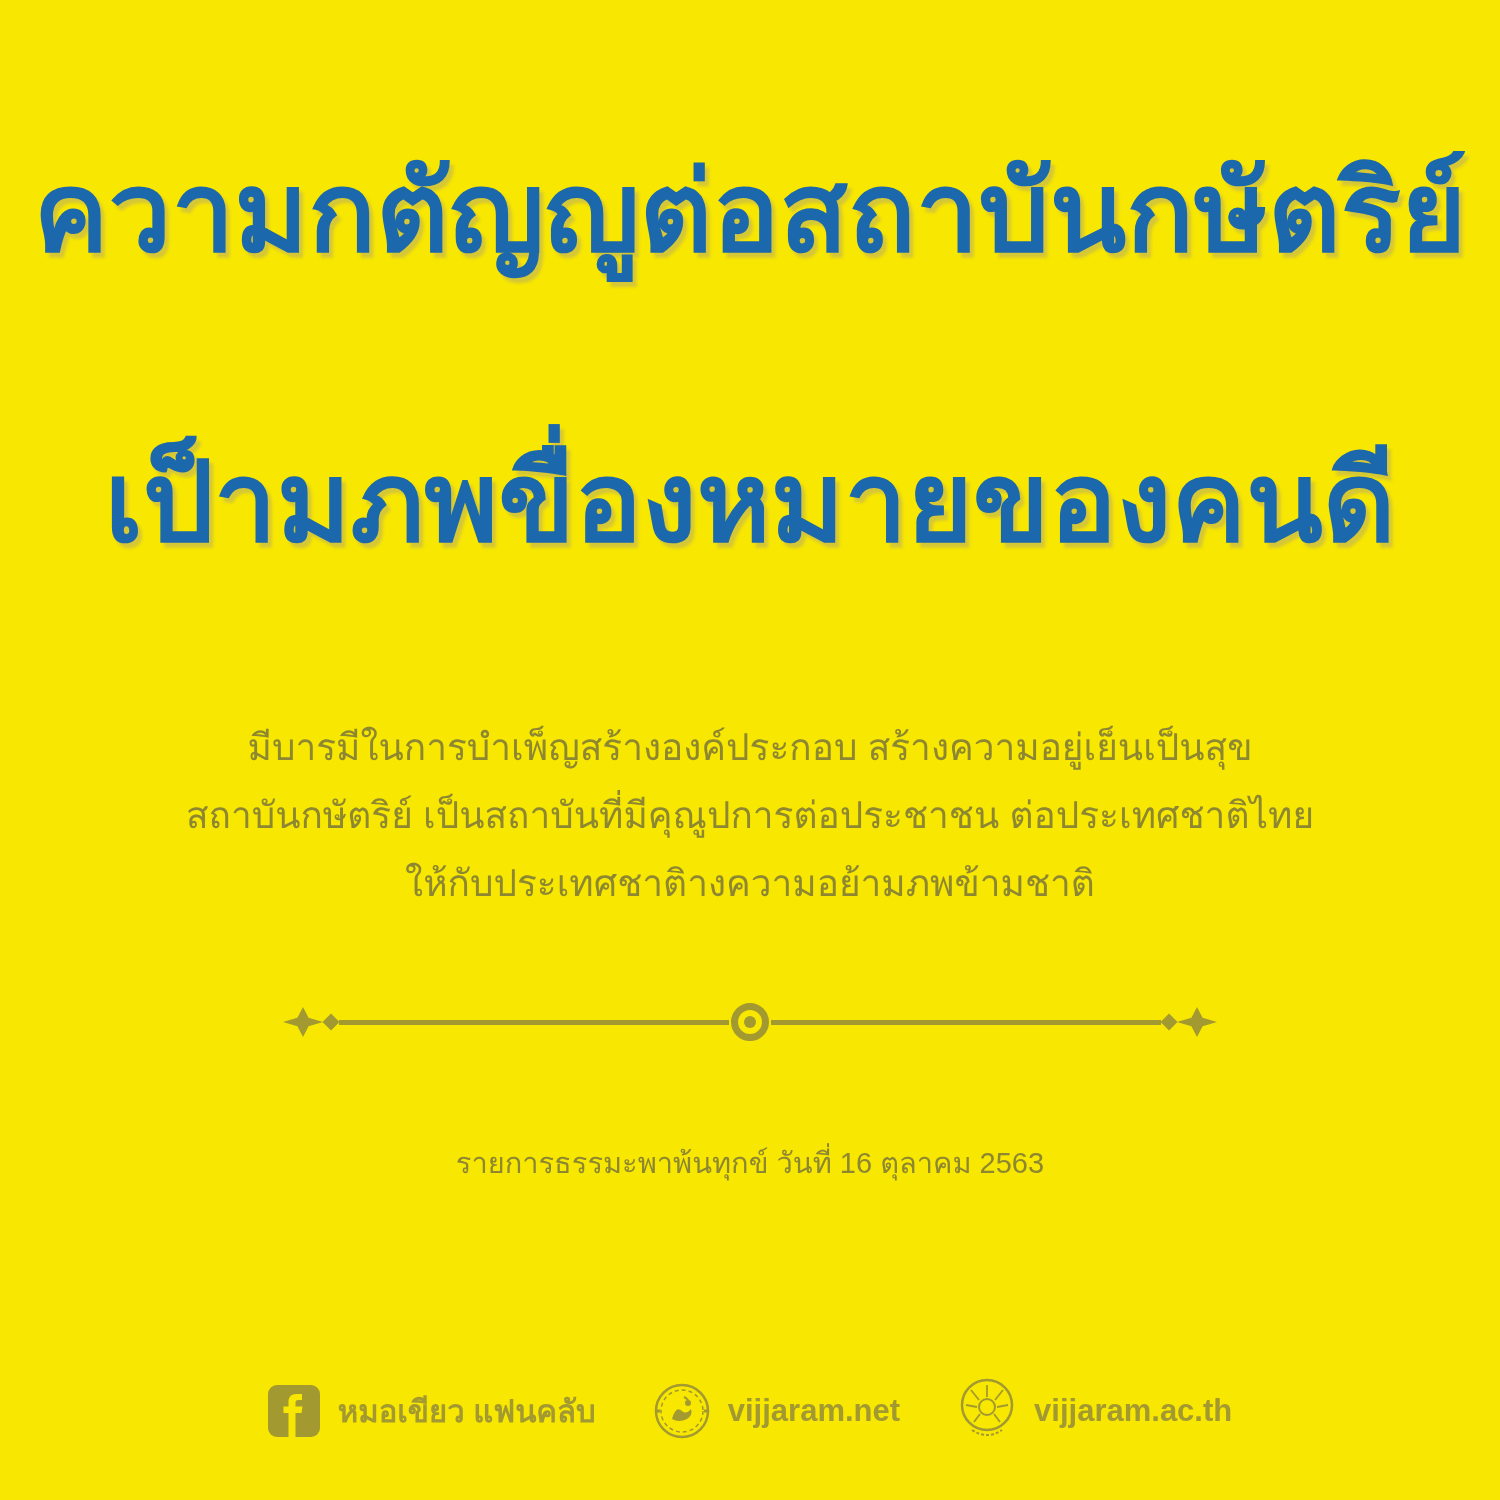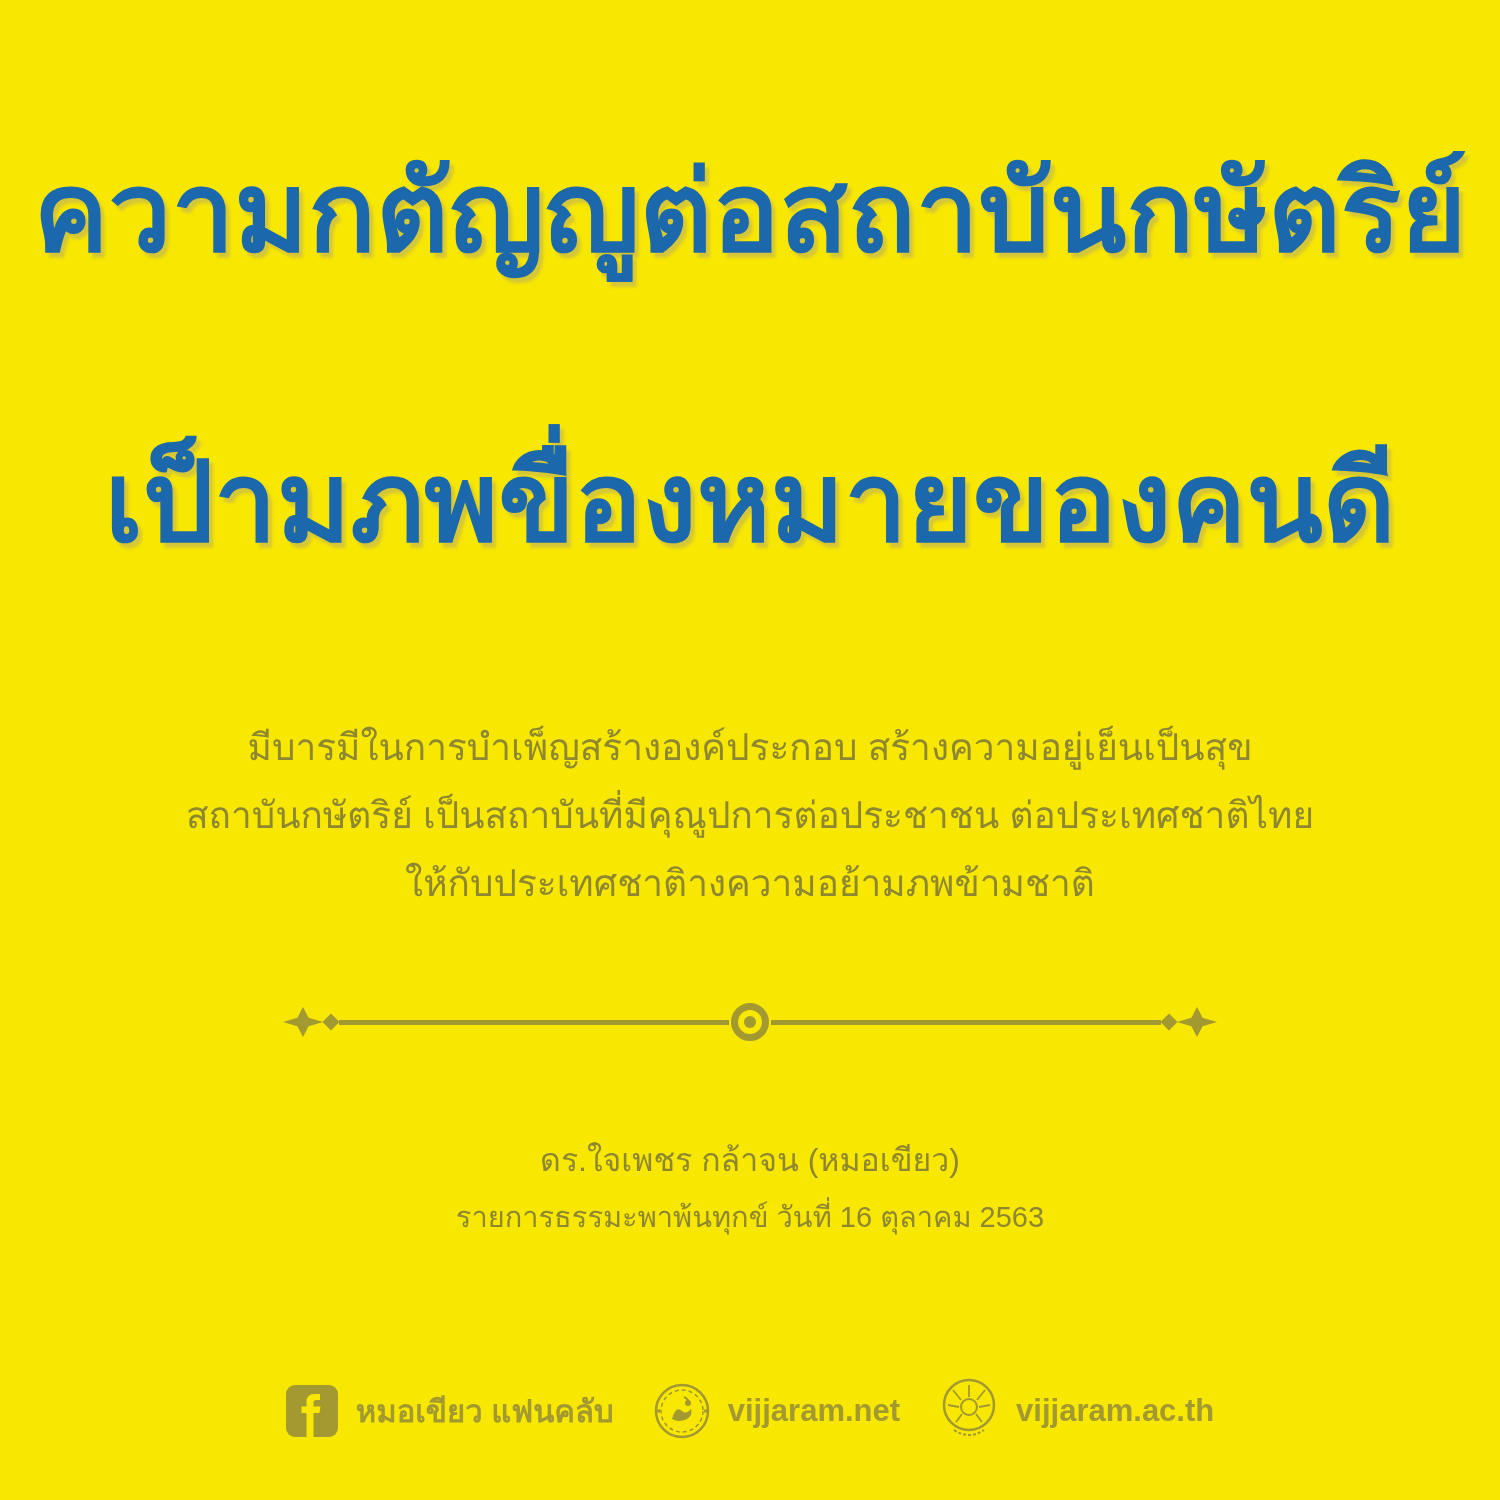--- a/index.html
+++ b/index.html
@@ -71,21 +71,21 @@
   
   .attribution{
     position:absolute;top:1138px;left:0;right:0;
     text-align:center;color:var(--text-olive);
   }
   .attribution .speaker{font-size:32px;line-height:44px;margin-bottom:10px;}
   .attribution .event,.attribution .location{font-size:29px;line-height:50px;}
   
   .footer{
     position:absolute;top:1378px;left:0;right:0;
-    display:flex;justify-content:center;align-items:center;gap:40px;
+    display:flex;justify-content:center;align-items:center;gap:58px;
     color:var(--accent-olive);
   }
   .footer-item{display:flex;align-items:center;gap:18px;}
   .footer-item .label{
     font-size:31px;font-weight:bold;color:var(--accent-olive);
     white-space:nowrap;
   }
   .footer-item svg{display:block;color:var(--accent-olive);}
 </style>
 </head>
@@ -108,21 +108,20 @@
     <span class="bar"></span>
     <span class="ring">
         <span class="dot"></span>
       </span>
     <span class="bar"></span>
     <span class="mini-diamond"></span>
     <span class="star4"></span>
   </div>
 
   <div class="attribution">
-    <div class="speaker">ดร.ใจเพชร กล้าจน (หมอเขียว)</div>
     <div class="event">รายการธรรมะพาพ้นทุกข์ วันที่ 16 ตุลาคม 2563</div>
   </div>
 
   <div class="footer">
 
     <div class="footer-item">
       <svg width="52" height="52" viewBox="0 0 52 52">
         <rect x="0" y="0" width="52" height="52" rx="9" fill="currentColor"></rect>
         <path d="M34 9 h-6 c-4.5 0 -7.5 3 -7.5 7.5 v5 h-5 v6.5 h5 V52 h7 V28 h6 l1-6.5 h-7 v-4 c0-1.6 1-2.5 2.6-2.5 H34 Z" fill="#F8E700"></path>
       </svg>

